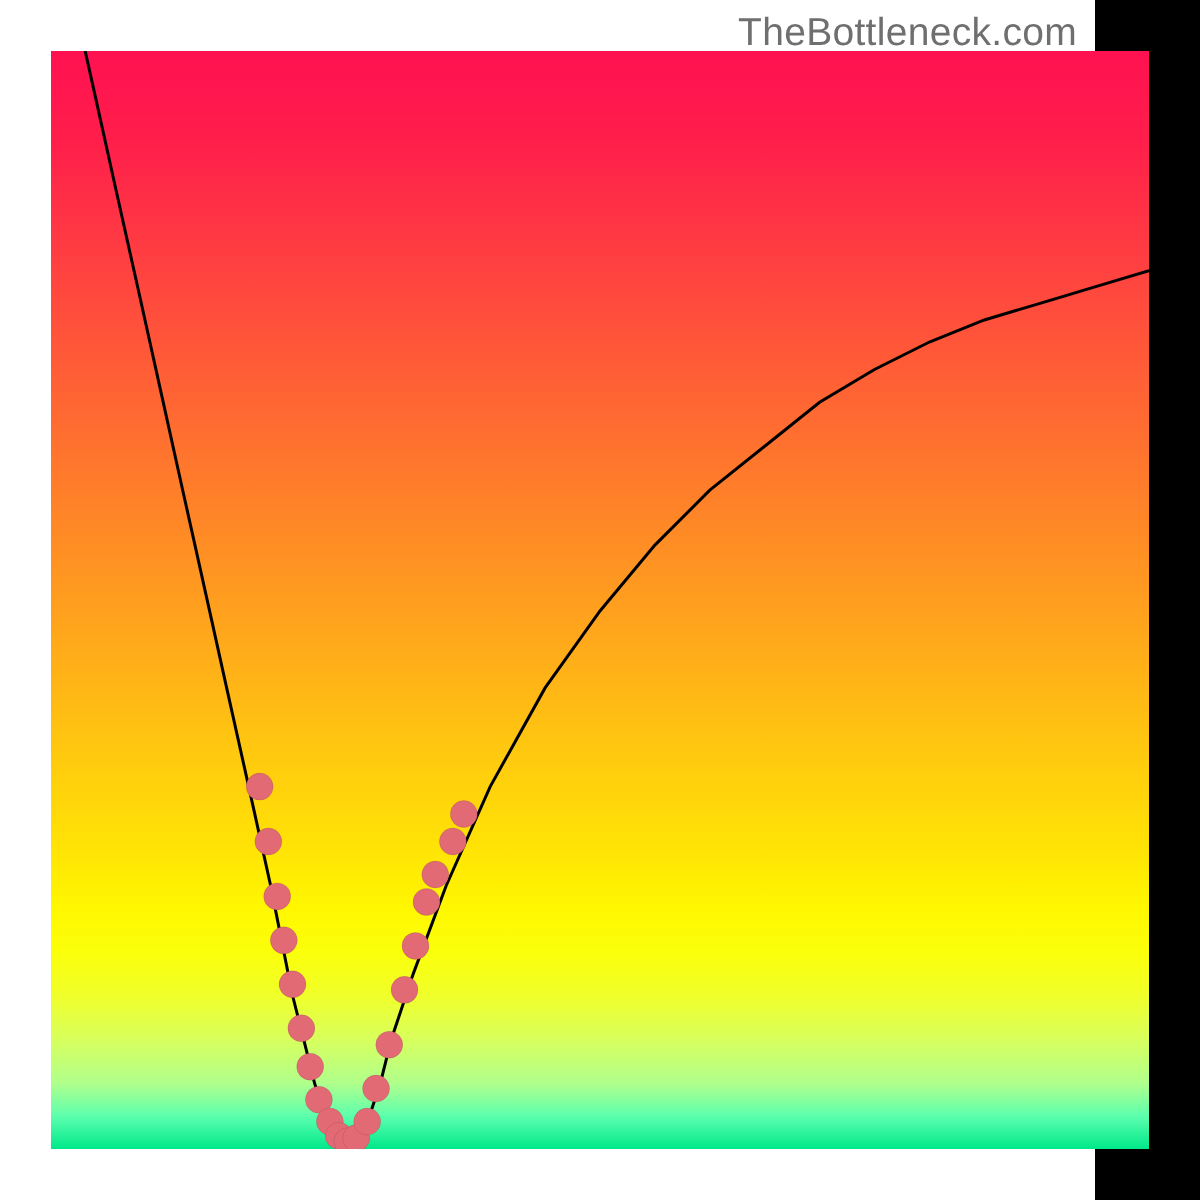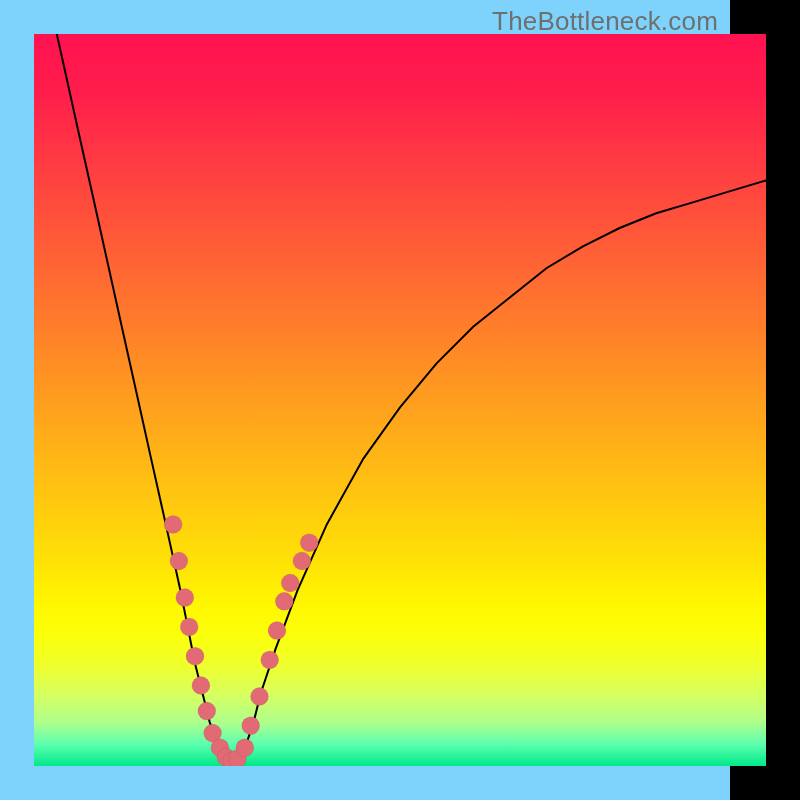--- a/index.html
+++ b/index.html
@@ -10,21 +10,21 @@
     background: #000;
     overflow: hidden;
     font-family: Arial, Helvetica, sans-serif;
   }
   .frame {
     position: absolute;
     left: 0;
     top: 0;
     width: 730px;
     height: 800px;
-    background: #7dd3fc;
+    background: #ffffff;
   }
   .plot {
     position: absolute;
     left: 34px;
     top: 34px;
     width: 732px;
     height: 732px;
     background: linear-gradient(
       to bottom,
       #ff1151 0%,

